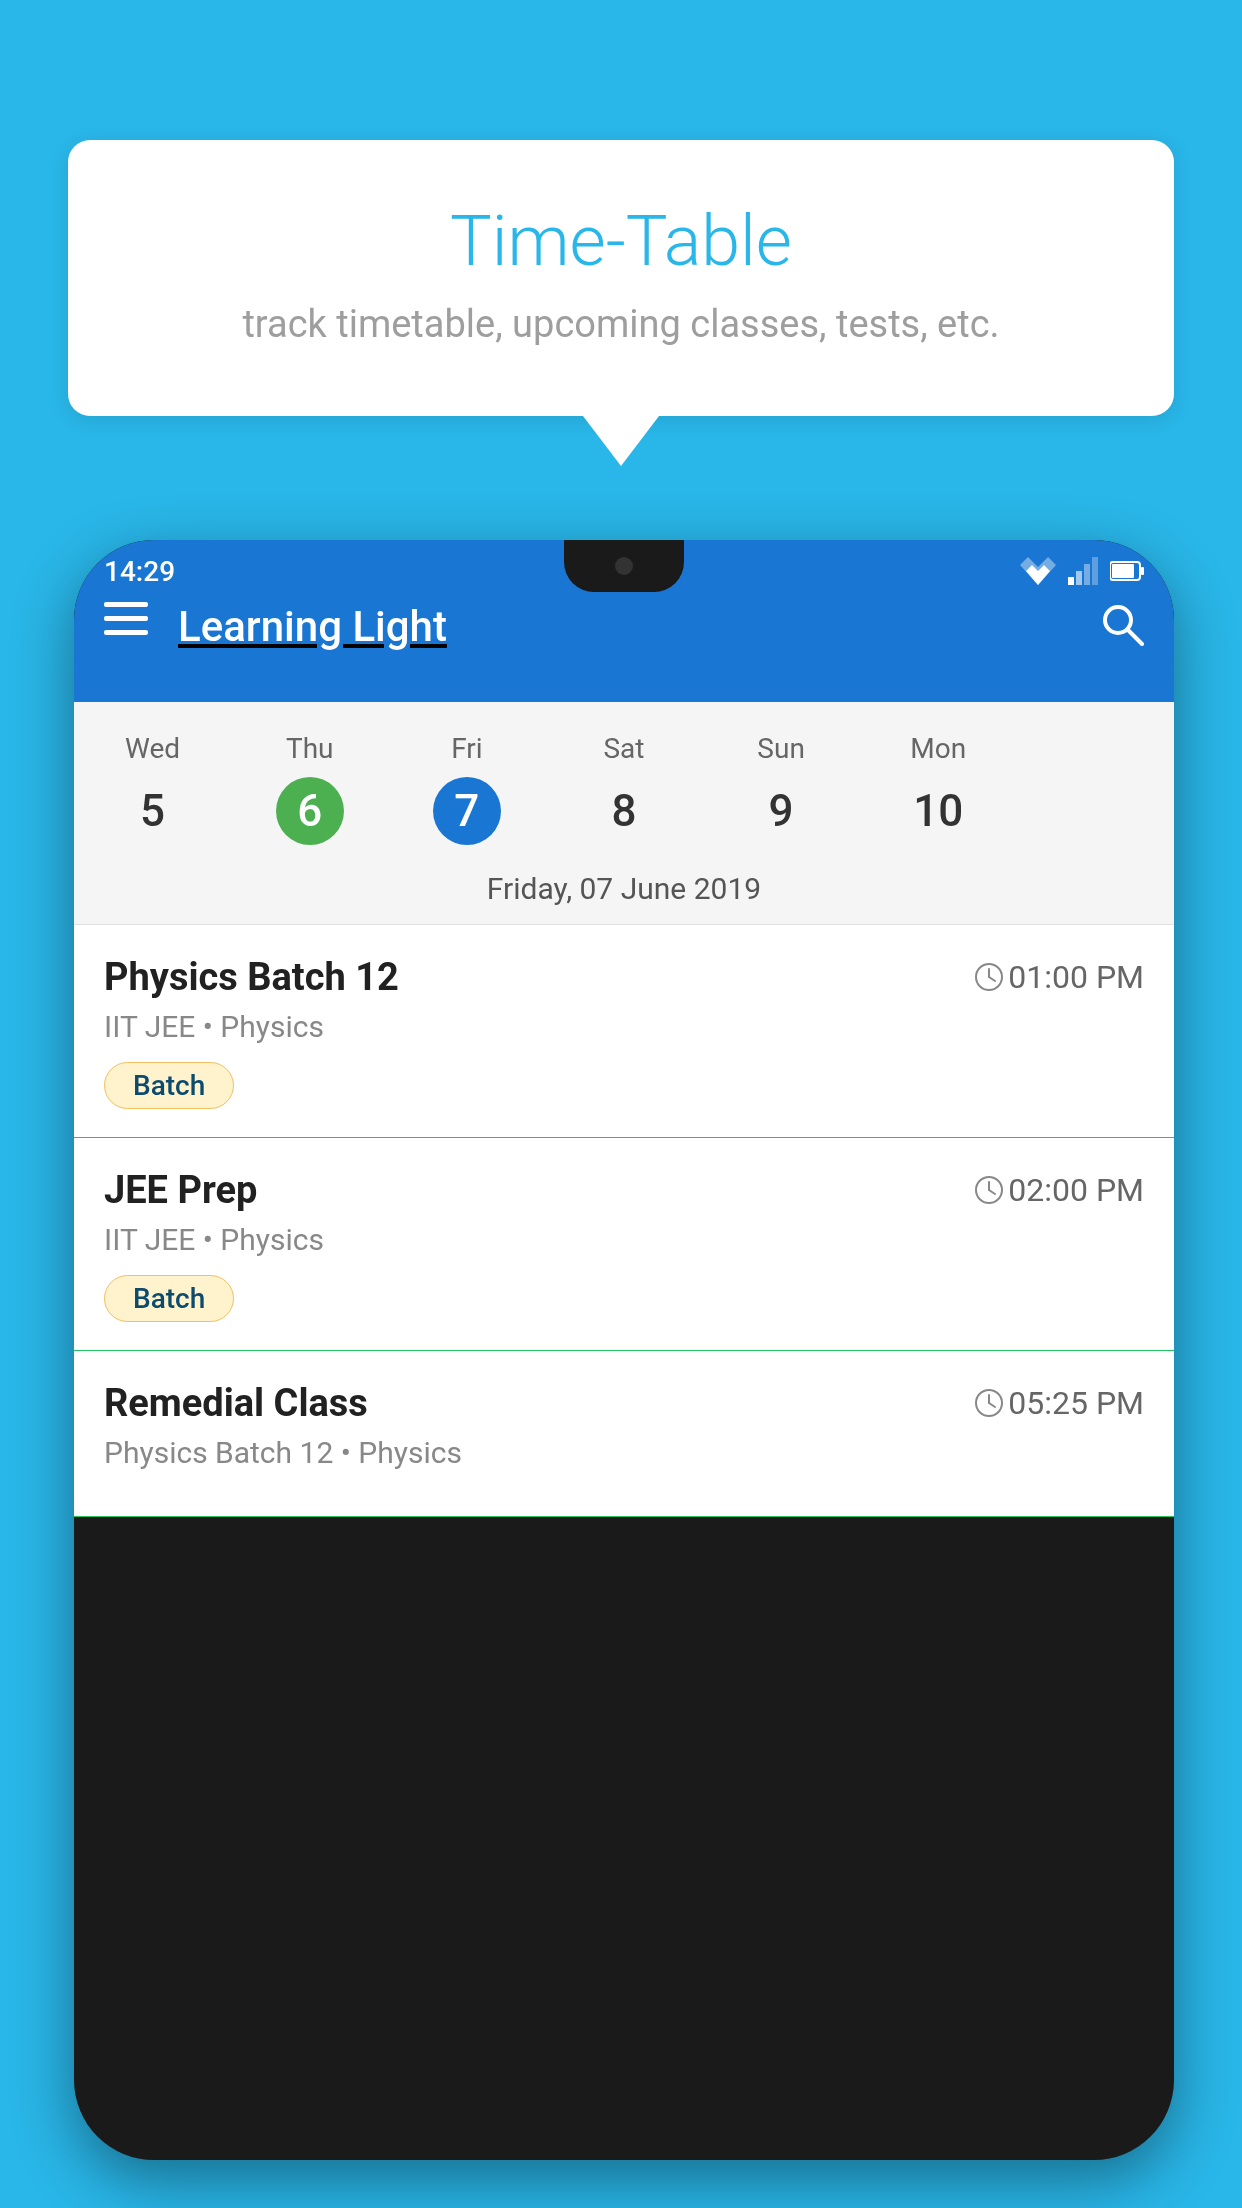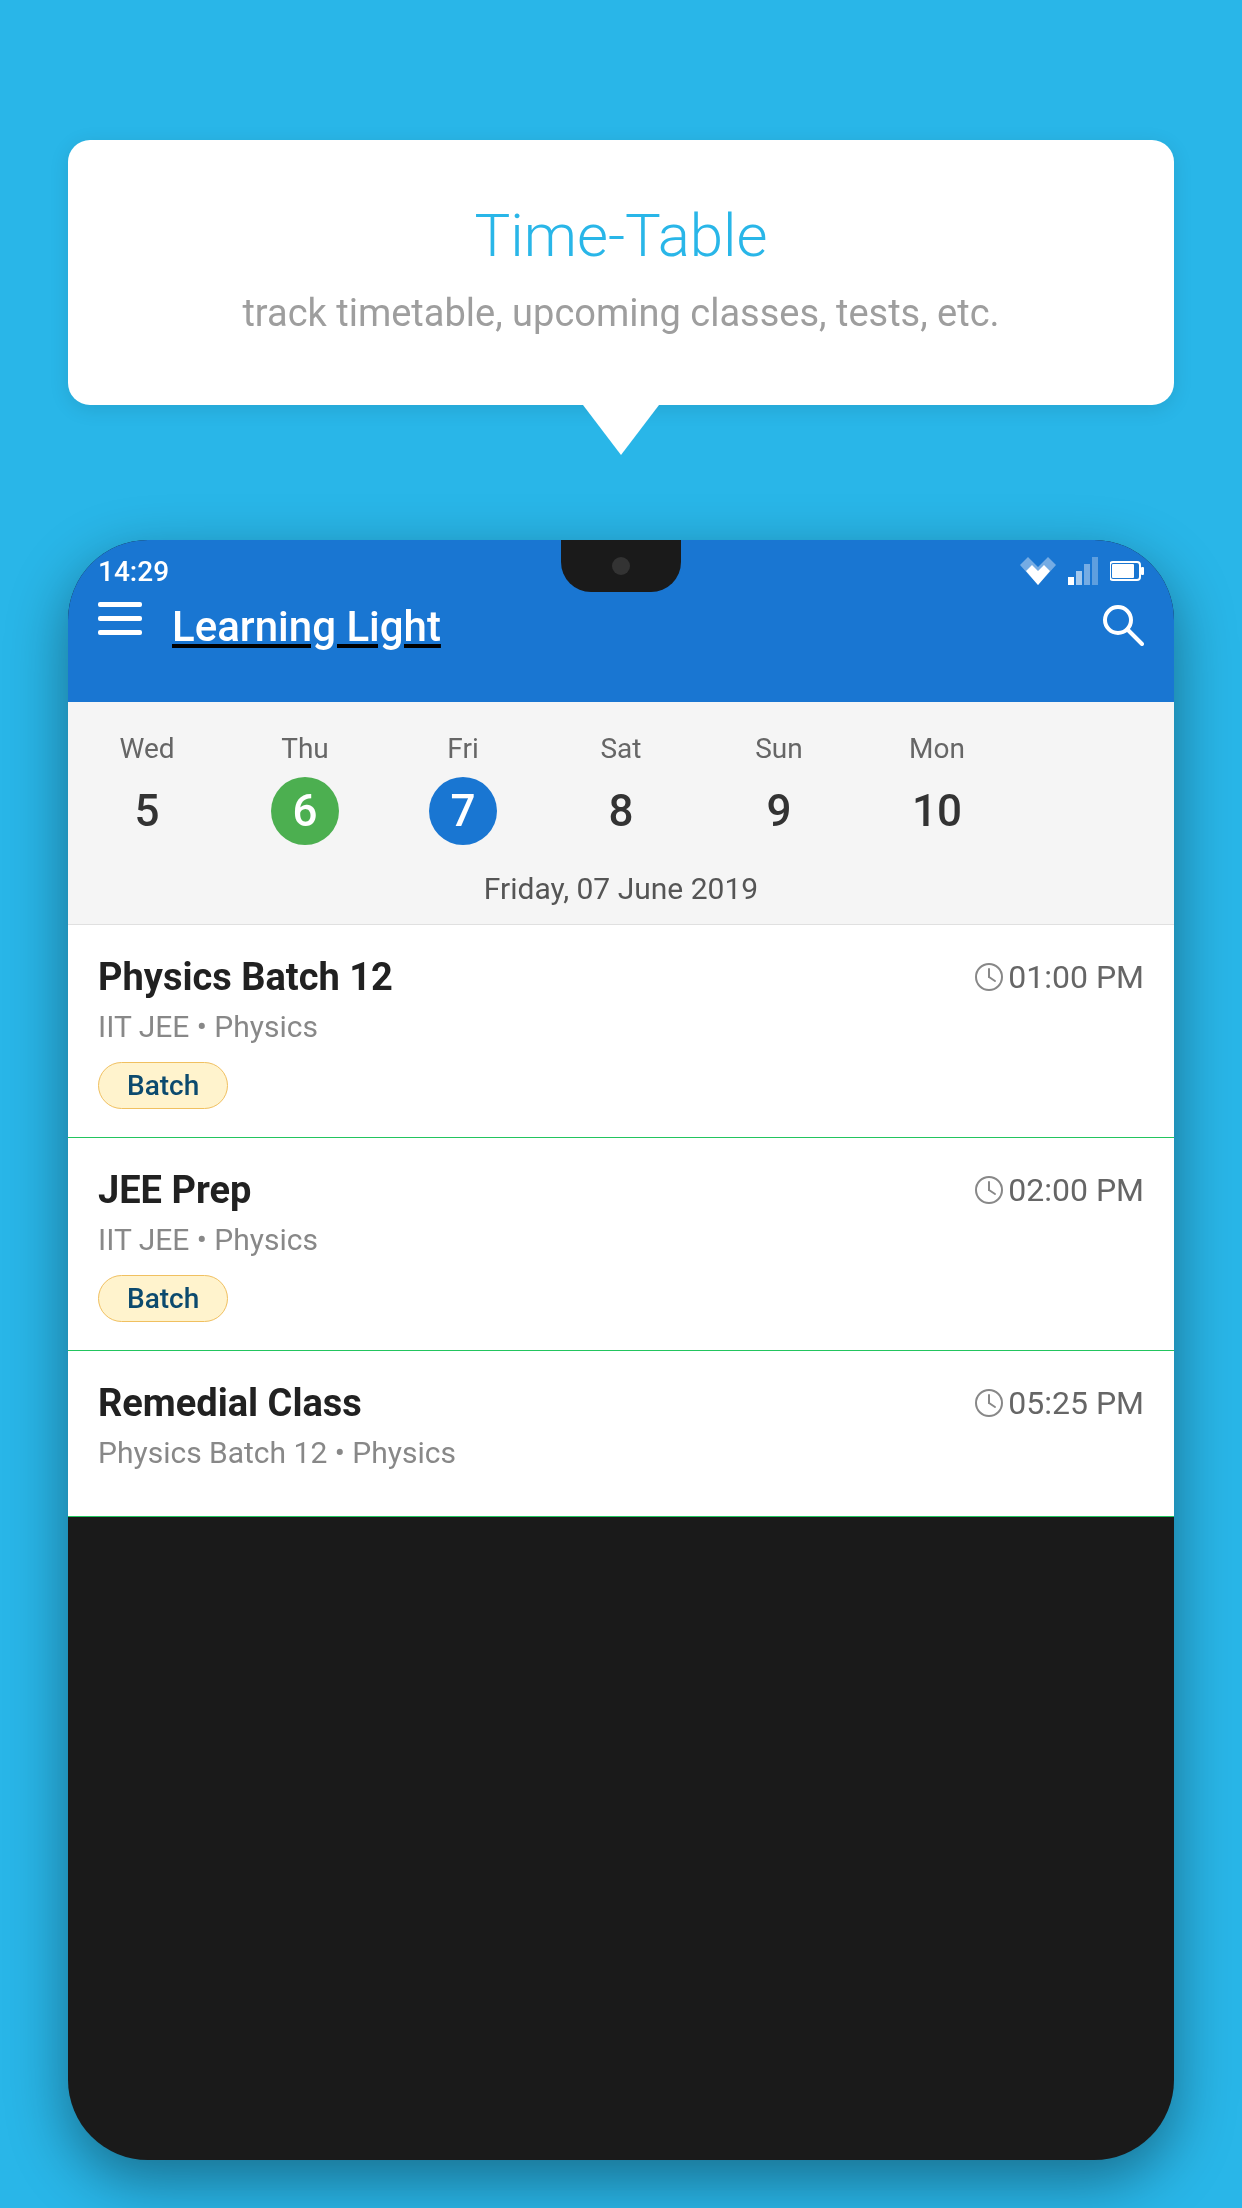--- a/index.html
+++ b/index.html
@@ -35,37 +35,37 @@
       position: absolute;
       bottom: -50px;
       left: 50%;
       transform: translateX(-50%);
       border-width: 50px 38px 0 38px;
       border-style: solid;
       border-color: #ffffff transparent transparent transparent;
     }
 
     .speech-bubble-title {
-      font-size: 60px;
+      font-size: 70px;
       font-weight: 300;
       color: #29b6e8;
       margin-bottom: 20px;
     }
 
     .speech-bubble-subtitle {
       font-size: 38px;
       color: #9e9e9e;
       font-weight: 400;
     }
 
     
     .phone-frame {
       position: absolute;
       top: 540px;
-      left: 68px;
+      left: 74px;
       right: 68px;
       height: 1620px;
       background: #1a1a1a;
       border-radius: 80px;
       overflow: hidden;
       box-shadow: 0 20px 60px rgba(0,0,0,0.4);
     }
 
     
     .phone-status-bar {

